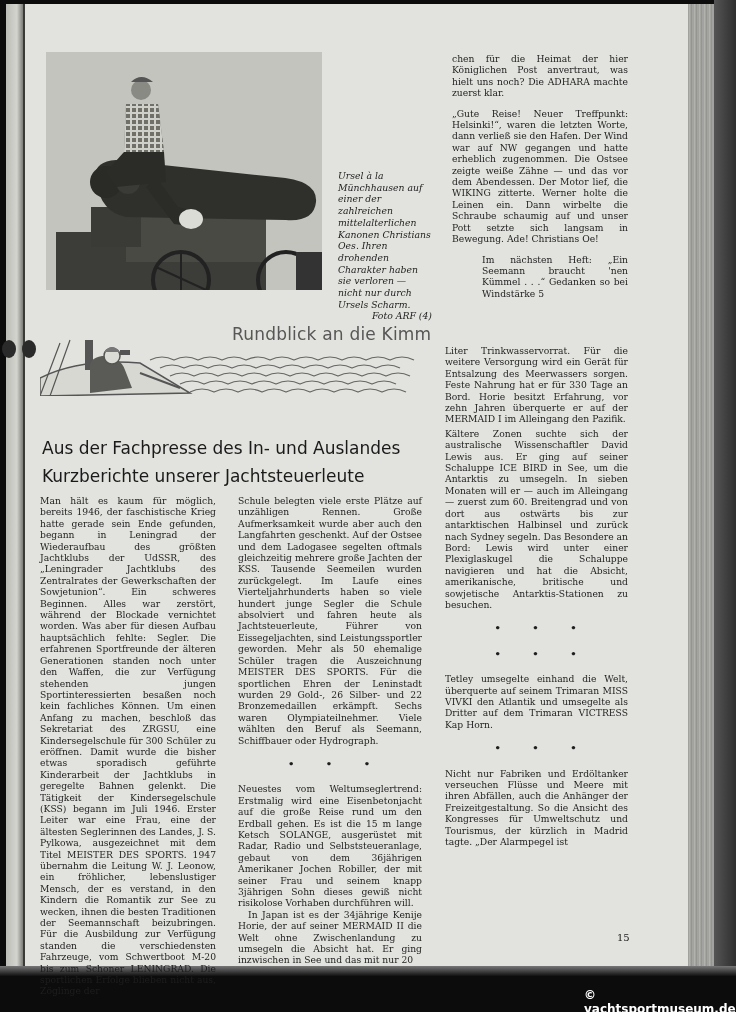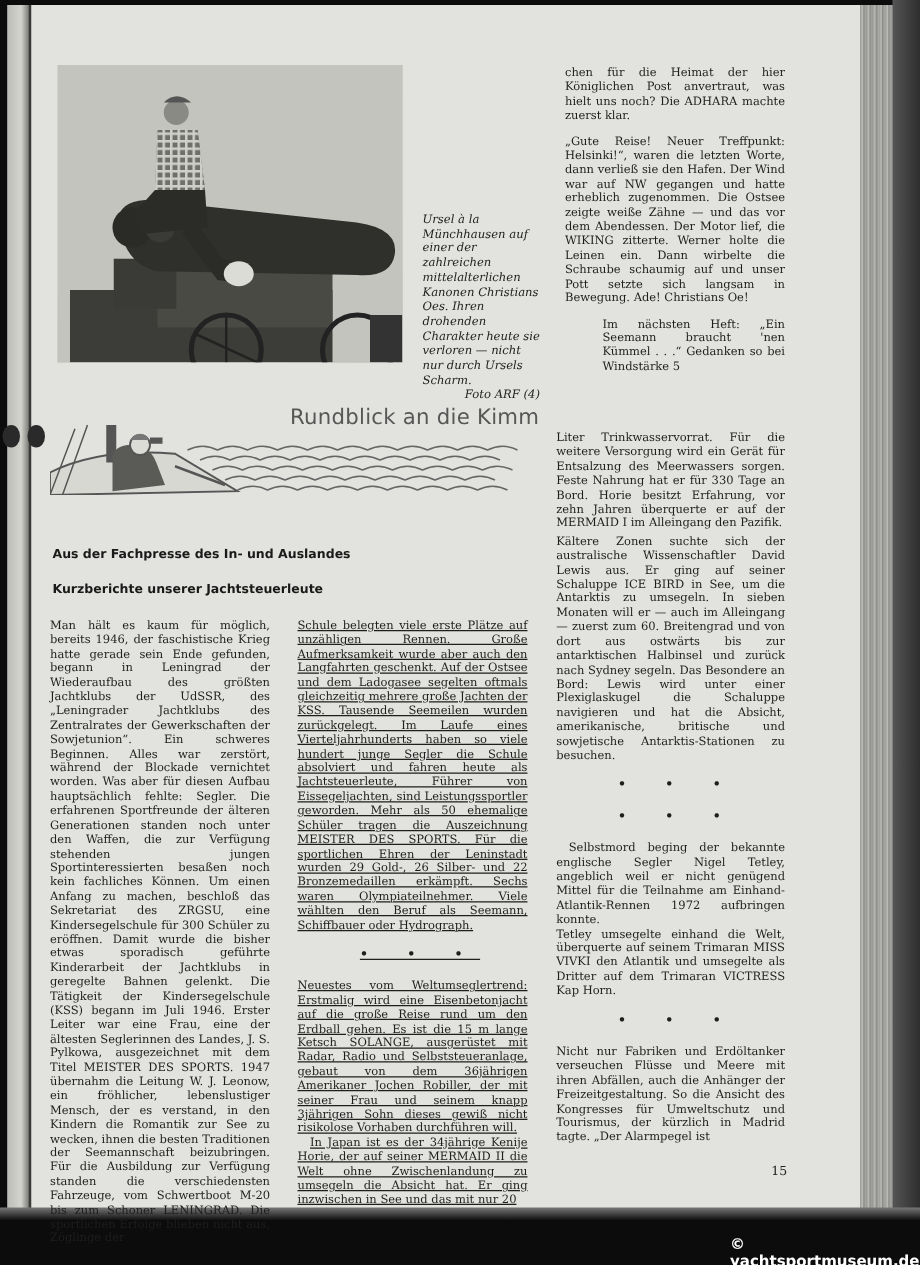--- a/index.html
+++ b/index.html
@@ -15,21 +15,21 @@
   .col{position:absolute;font-size:9.2px;line-height:11.4px;color:#1e1e1e;text-align:justify;}
   .col p{margin:0 12px 0 0;}
   .col p.gap{margin-top:9px;}
   .dots{text-align:center;letter-spacing:14px;font-weight:bold;margin:12px 0 14px 0;font-size:10px;}
   .photo{position:absolute;left:46px;top:52px;width:276px;height:238px;overflow:hidden;
     background:radial-gradient(circle at 30% 30%,#d6d6d2,#bdbdb8 70%,#b0b0aa);}
   .caption{position:absolute;left:338px;top:170px;width:94px;font-style:italic;font-size:9.3px;line-height:11.7px;color:#222;}
   .caption .credit{text-align:right;display:block;}
   .banner{position:absolute;left:40px;top:338px;width:382px;height:58px;}
   .banner-title{position:absolute;left:232px;top:324px;font-family:"DejaVu Sans",sans-serif;font-size:17px;color:#575757;letter-spacing:0.2px;}
-  .sub1,.sub2{position:absolute;left:42px;font-family:"DejaVu Sans",sans-serif;font-weight:bold;font-size:10px;color:#1a1a1a;}
+  .sub1,.sub2{position:absolute;left:42px;font-family:"DejaVu Sans",sans-serif;font-weight:normal;font-size:17px;color:#1a1a1a;}
   .sub1{top:438px;}
   .sub2{top:466px;}
   .pagenum{position:absolute;left:617px;top:932px;font-size:10px;color:#222;}
   .watermark{position:absolute;left:584px;top:988px;font-family:"DejaVu Sans",sans-serif;font-size:12px;color:#fff;font-weight:bold;}
   .indent{text-indent:10px;}
   .note{padding-left:30px;}
 </style>
 </head>
 <body>
 
@@ -71,21 +71,21 @@
       <pattern id="plaid" width="6" height="6" patternUnits="userSpaceOnUse">
         <rect width="6" height="6" fill="#707069"></rect>
         <rect width="6" height="2" fill="#d0d0cb"></rect>
         <rect width="2" height="6" fill="#d0d0cb"></rect>
       </pattern>
     </defs>
   </svg>
 </div>
 
 <div class="caption">
-  <span>Ursel à la Münchhausen auf einer der zahlreichen mittelalterlichen Kanonen Christians Oes. Ihren drohenden Charakter heute sie verloren — nicht nur durch Ursels Scharm.</span>
+  <span>Ursel à la Münchhausen auf einer der zahlreichen mittelalterlichen Kanonen Christians Oes. Ihren drohenden Charakter haben sie verloren — nicht nur durch Ursels Scharm.</span>
   <span class="credit">Foto ARF (4)</span>
 </div>
 
 <div class="col" style="left:452px;top:53px;width:188px;">
   <p>chen für die Heimat der hier Königlichen Post anvertraut, was hielt uns noch? Die ADHARA machte zuerst klar.</p>
   <p class="gap">„Gute Reise! Neuer Treffpunkt: Helsinki!“, waren die letzten Worte, dann verließ sie den Hafen. Der Wind war auf NW gegangen und hatte erheblich zugenommen. Die Ostsee zeigte weiße Zähne — und das vor dem Abendessen. Der Motor lief, die WIKING zitterte. Werner holte die Leinen ein. Dann wirbelte die Schraube schaumig auf und unser Pott setzte sich langsam in Bewegung. Ade! Christians Oe!</p>
   <p class="gap note">Im nächsten Heft: „Ein Seemann braucht 'nen Kümmel . . .“ Gedanken so bei Windstärke 5</p>
 </div>
 
 <div class="banner">
@@ -108,32 +108,31 @@
   </svg>
 </div>
 <div class="banner-title">Rundblick an die Kimm</div>
 <div class="sub1">Aus der Fachpresse des In- und Auslandes</div>
 <div class="sub2">Kurzberichte unserer Jachtsteuerleute</div>
 
 <div class="col" style="left:40px;top:495px;width:188px;">
   <p>Man hält es kaum für möglich, bereits 1946, der faschistische Krieg hatte gerade sein Ende gefunden, begann in Leningrad der Wiederaufbau des größten Jachtklubs der UdSSR, des „Leningrader Jachtklubs des Zentralrates der Gewerkschaften der Sowjetunion“. Ein schweres Beginnen. Alles war zerstört, während der Blockade vernichtet worden. Was aber für diesen Aufbau hauptsächlich fehlte: Segler. Die erfahrenen Sportfreunde der älteren Generationen standen noch unter den Waffen, die zur Verfügung stehenden jungen Sportinteressierten besaßen noch kein fachliches Können. Um einen Anfang zu machen, beschloß das Sekretariat des ZRGSU, eine Kindersegelschule für 300 Schüler zu eröffnen. Damit wurde die bisher etwas sporadisch geführte Kinderarbeit der Jachtklubs in geregelte Bahnen gelenkt. Die Tätigkeit der Kindersegelschule (KSS) begann im Juli 1946. Erster Leiter war eine Frau, eine der ältesten Seglerinnen des Landes, J. S. Pylkowa, ausgezeichnet mit dem Titel MEISTER DES SPORTS. 1947 übernahm die Leitung W. J. Leonow, ein fröhlicher, lebenslustiger Mensch, der es verstand, in den Kindern die Romantik zur See zu wecken, ihnen die besten Traditionen der Seemannschaft beizubringen. Für die Ausbildung zur Verfügung standen die verschiedensten Fahrzeuge, vom Schwertboot M-20 bis zum Schoner LENINGRAD. Die sportlichen Erfolge blieben nicht aus, Zöglinge der</p>
 </div>
 
-<div class="col" style="left:238px;top:495px;width:196px;text-decoration:underline;">
+<div class="col" style="left:238px;top:495px;width:196px;">
   <p>Schule belegten viele erste Plätze auf unzähligen Rennen. Große Aufmerksamkeit wurde aber auch den Langfahrten geschenkt. Auf der Ostsee und dem Ladogasee segelten oftmals gleichzeitig mehrere große Jachten der KSS. Tausende Seemeilen wurden zurückgelegt. Im Laufe eines Vierteljahrhunderts haben so viele hundert junge Segler die Schule absolviert und fahren heute als Jachtsteuerleute, Führer von Eissegeljachten, sind Leistungssportler geworden. Mehr als 50 ehemalige Schüler tragen die Auszeichnung MEISTER DES SPORTS. Für die sportlichen Ehren der Leninstadt wurden 29 Gold-, 26 Silber- und 22 Bronzemedaillen erkämpft. Sechs waren Olympiateilnehmer. Viele wählten den Beruf als Seemann, Schiffbauer oder Hydrograph.</p>
   <div class="dots">• • •</div>
   <p>Neuestes vom Weltumseglertrend: Erstmalig wird eine Eisenbetonjacht auf die große Reise rund um den Erdball gehen. Es ist die 15 m lange Ketsch SOLANGE, ausgerüstet mit Radar, Radio und Selbststeueranlage, gebaut von dem 36jährigen Amerikaner Jochen Robiller, der mit seiner Frau und seinem knapp 3jährigen Sohn dieses gewiß nicht risikolose Vorhaben durchführen will.</p>
   <p class="indent">In Japan ist es der 34jährige Kenije Horie, der auf seiner MERMAID II die Welt ohne Zwischenlandung zu umsegeln die Absicht hat. Er ging inzwischen in See und das mit nur 20</p>
 </div>
 
 <div class="col" style="left:445px;top:345px;width:195px;">
   <p>Liter Trinkwasservorrat. Für die weitere Versorgung wird ein Gerät für Entsalzung des Meerwassers sorgen. Feste Nahrung hat er für 330 Tage an Bord. Horie besitzt Erfahrung, vor zehn Jahren überquerte er auf der MERMAID I im Alleingang den Pazifik.</p>
   <p style="margin-top:3px;">Kältere Zonen suchte sich der australische Wissenschaftler David Lewis aus. Er ging auf seiner Schaluppe ICE BIRD in See, um die Antarktis zu umsegeln. In sieben Monaten will er — auch im Alleingang — zuerst zum 60. Breitengrad und von dort aus ostwärts bis zur antarktischen Halbinsel und zurück nach Sydney segeln. Das Besondere an Bord: Lewis wird unter einer Plexiglaskugel die Schaluppe navigieren und hat die Absicht, amerikanische, britische und sowjetische Antarktis-Stationen zu besuchen.</p>
   <div class="dots">• • •</div>
   <div class="dots">• • •</div>
-  <p class="indent">Selbstmord beging der bekannte englische Segler Nigel Tetley, angeblich weil er nicht genügend Mittel für die Teilnahme am Einhand-Atlantik-Rennen 1972 aufbringen konnte.</p>
   <p>Tetley umsegelte einhand die Welt, überquerte auf seinem Trimaran MISS VIVKI den Atlantik und umsegelte als Dritter auf dem Trimaran VICTRESS Kap Horn.</p>
   <div class="dots">• • •</div>
   <p>Nicht nur Fabriken und Erdöltanker verseuchen Flüsse und Meere mit ihren Abfällen, auch die Anhänger der Freizeitgestaltung. So die Ansicht des Kongresses für Umweltschutz und Tourismus, der kürzlich in Madrid tagte. „Der Alarmpegel ist</p>
 </div>
 
 <div class="pagenum">15</div>
 <div class="watermark">© yachtsportmuseum.de</div>
 
 </body></html>

